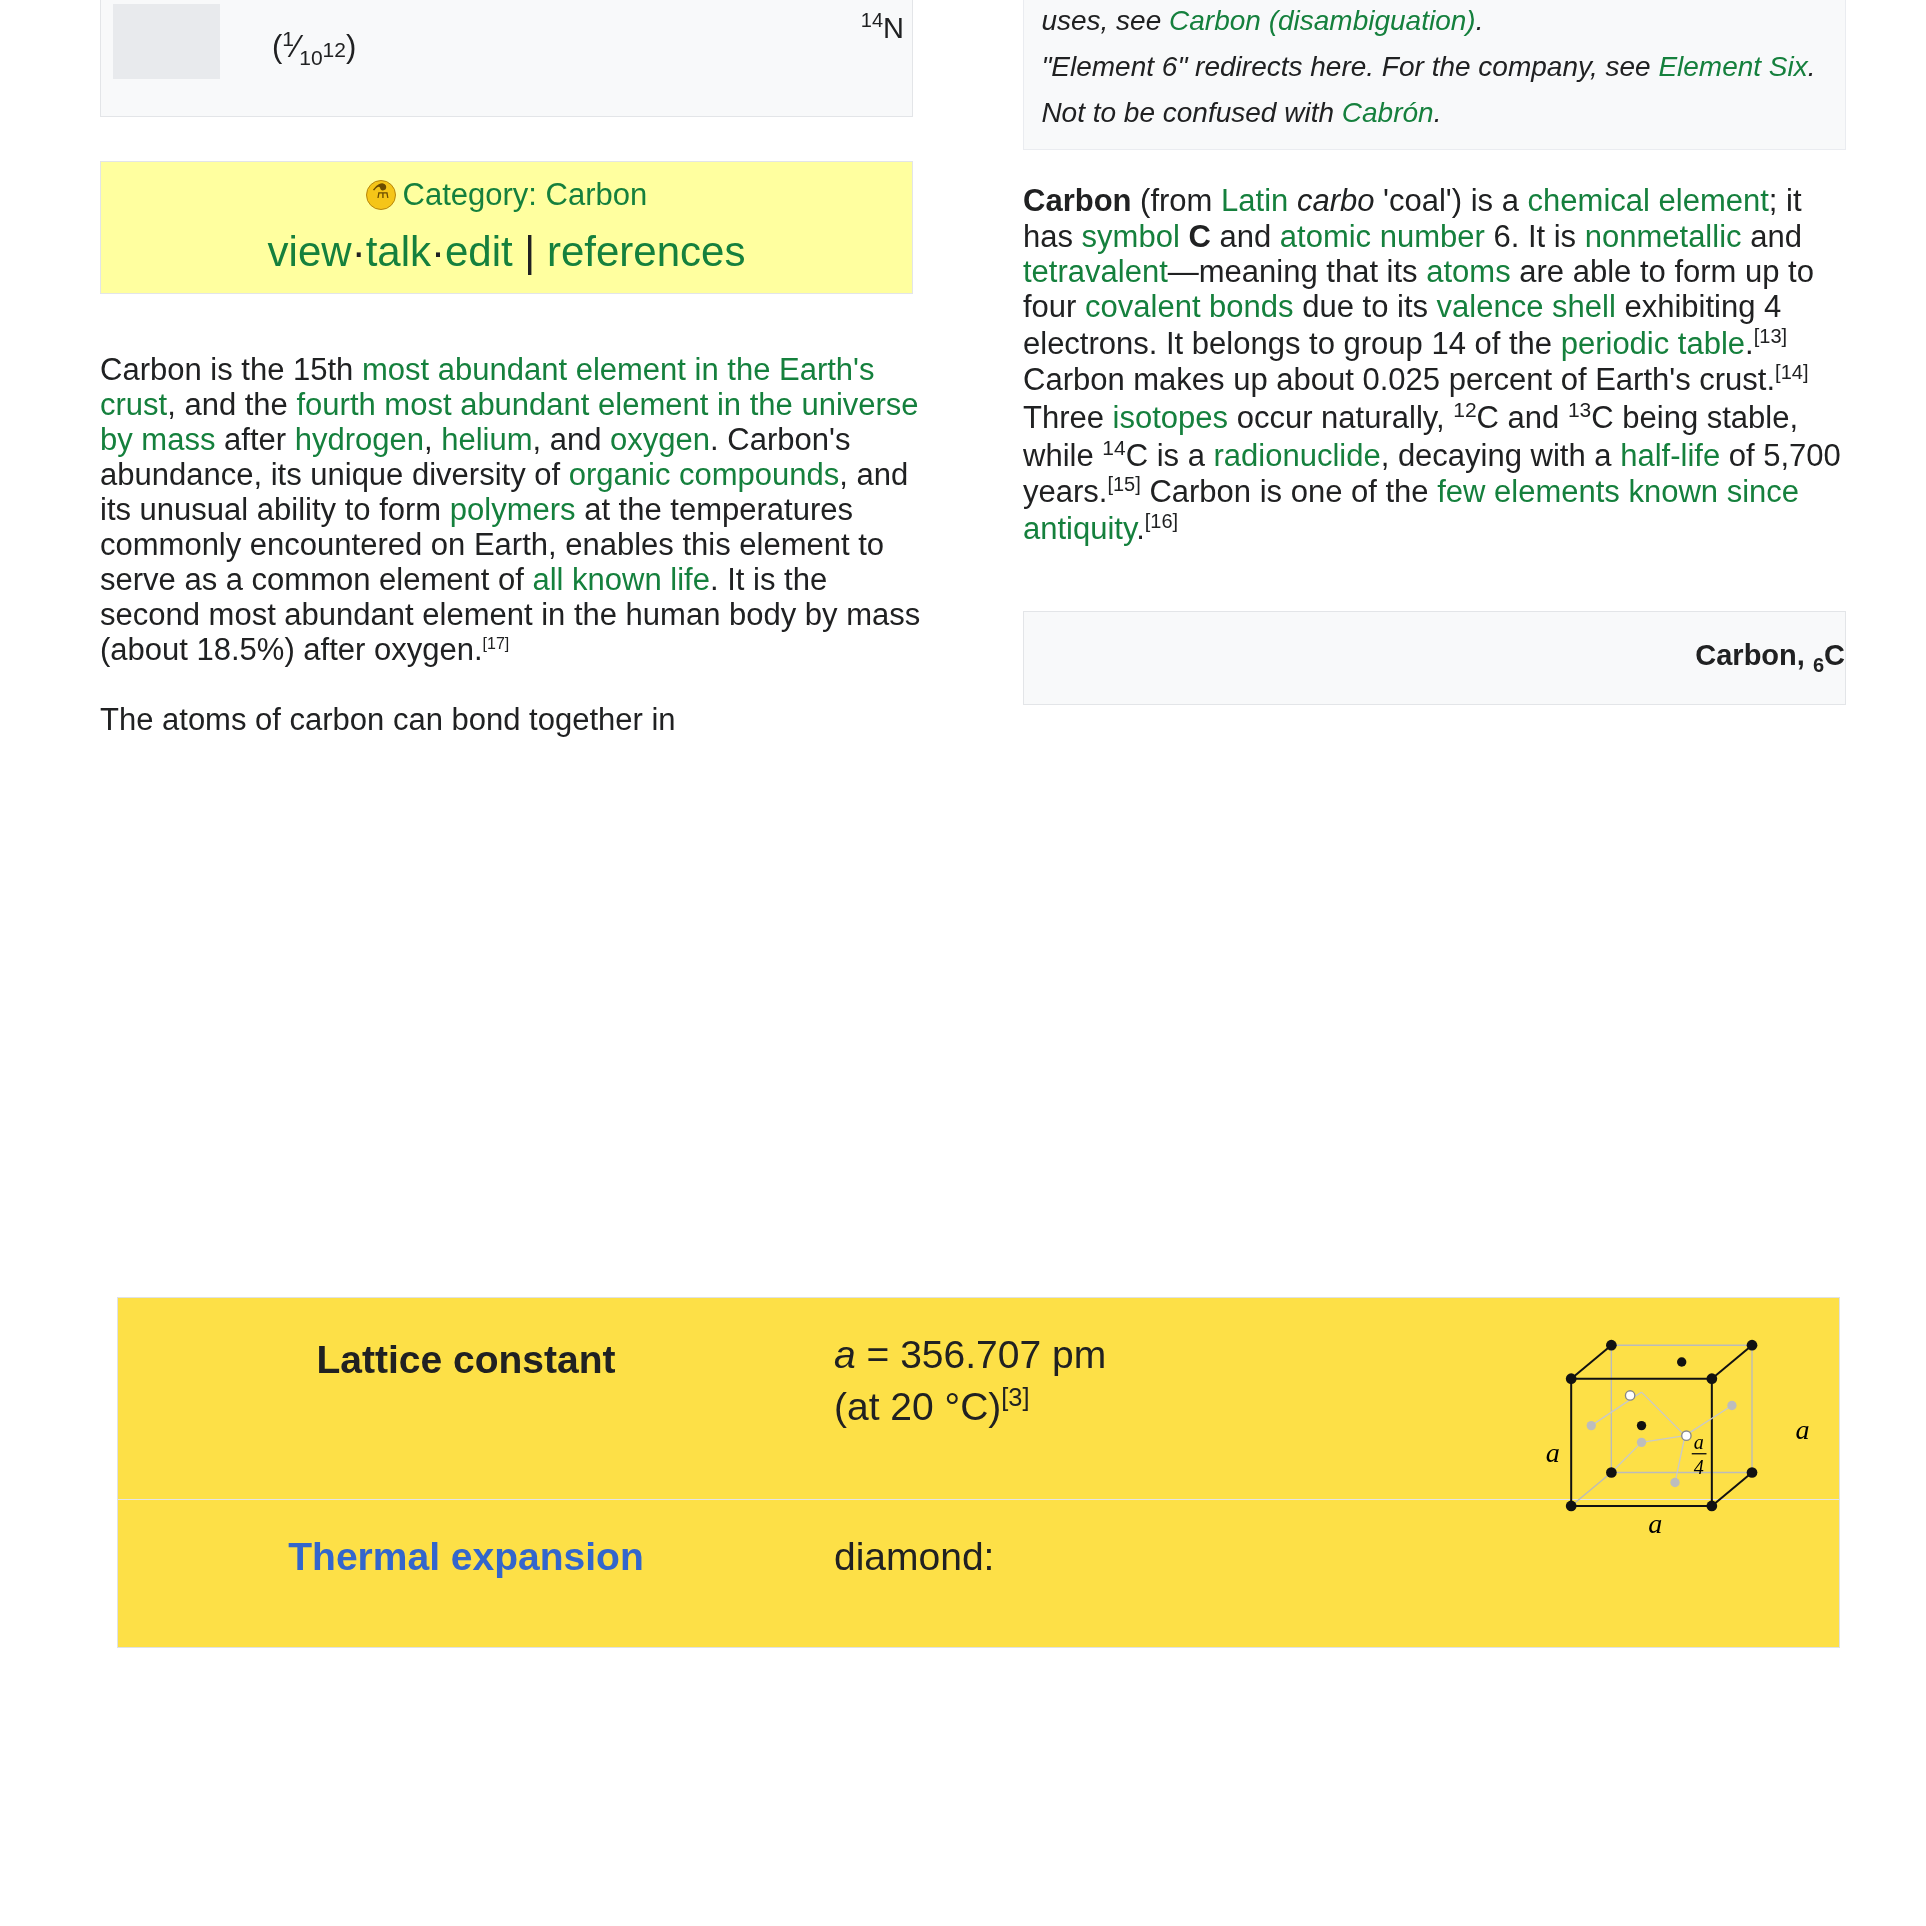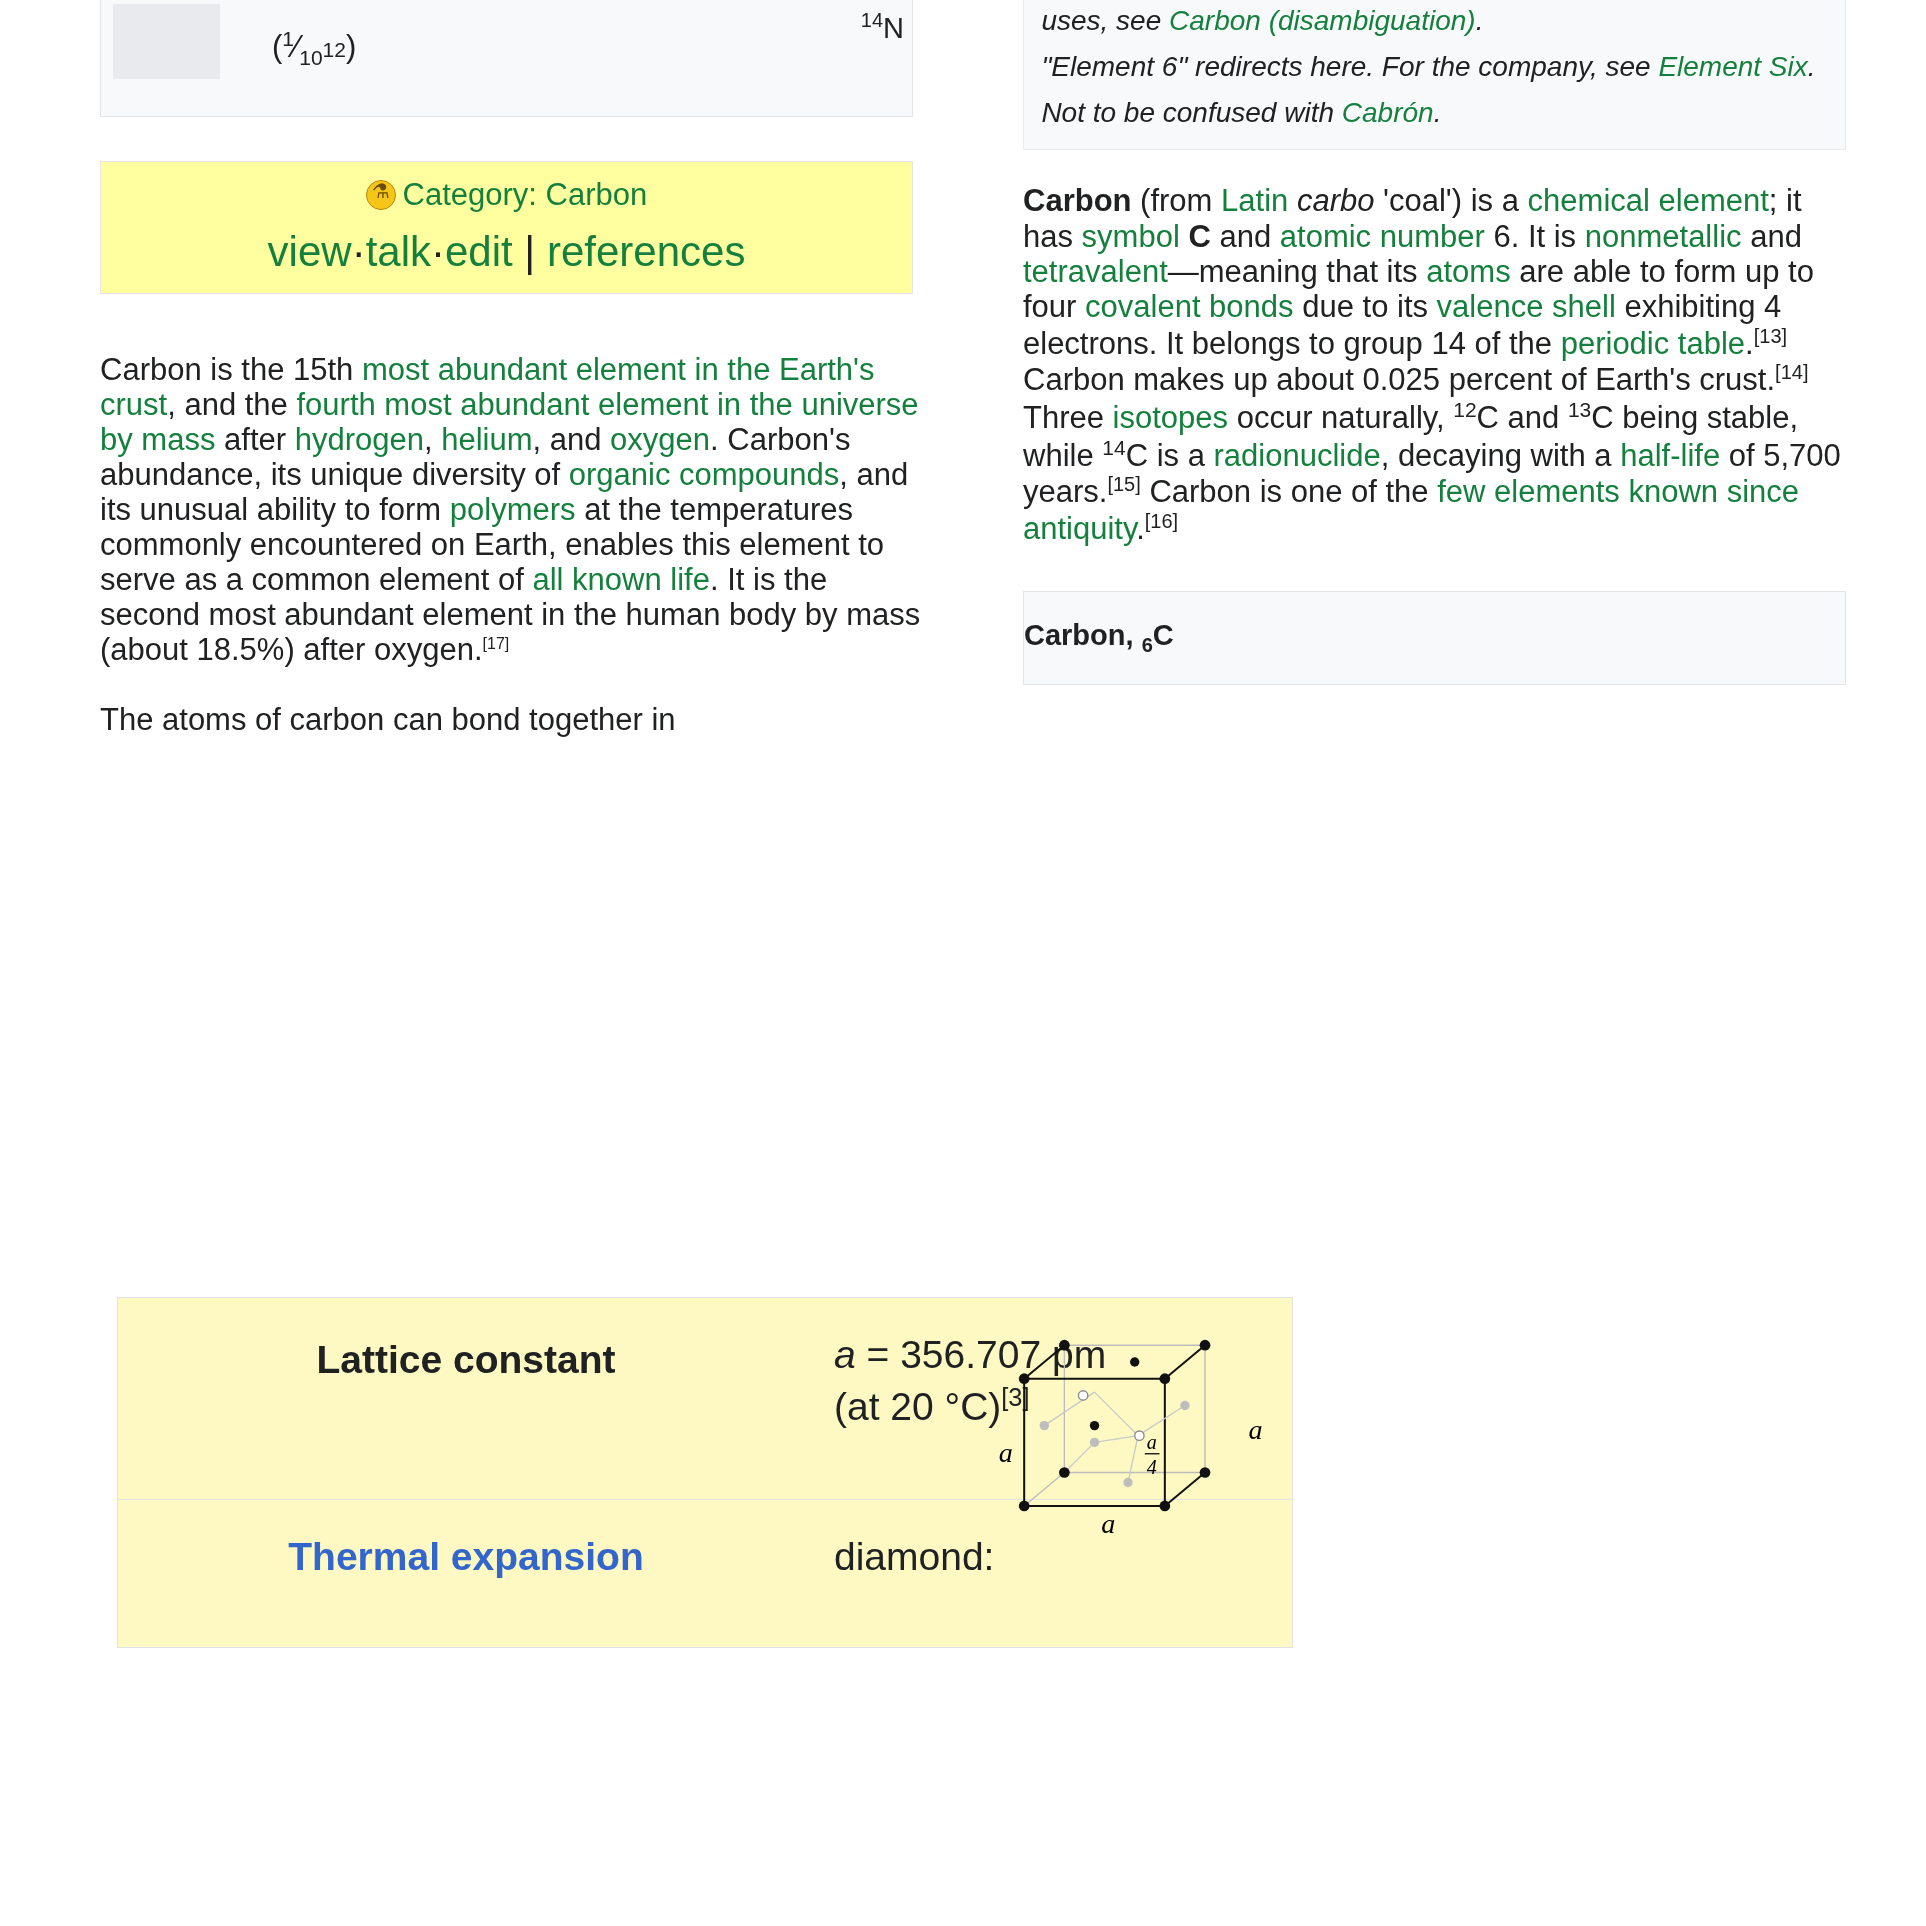--- a/index.html
+++ b/index.html
@@ -154,39 +154,39 @@
     font-size: 31px;
     line-height: 1.14;
     margin-top: 33px;
     width: 826px;
   }
   .lead b { font-weight: bold; }
   .lead sup.ref { font-size: 20px; vertical-align: super; }
   .lead sup.iso { font-size: 21px; vertical-align: super; }
 
   .carbon-box {
-    margin-top: 44px;
+    margin-top: 64px;
     width: 823px;
     border: 0.7px solid #e3e5e8;
     background: #f8f9fa;
     box-sizing: border-box;
-    text-align: left;
+    text-align: right;
     padding: 27px 0 27px 0;
     font-size: 29px;
     font-weight: bold;
   }
   .carbon-box sub { font-size: 20px; }
 
   
   .bottom-card {
     position: absolute;
     left: 117px;
     top: 1297px;
-    width: 1176px;
-    background: #fef9c3;
+    width: 1723px;
+    background: #fde047;
     border: 0.7px solid #dfe2e6;
     box-sizing: border-box;
   }
   .trow {
     display: flex;
     border-bottom: 0.7px solid #e3e5e8;
     min-height: 201px;
   }
   .trow:last-child { border-bottom: none; justify-content: flex-end; }
   .tlabel {

